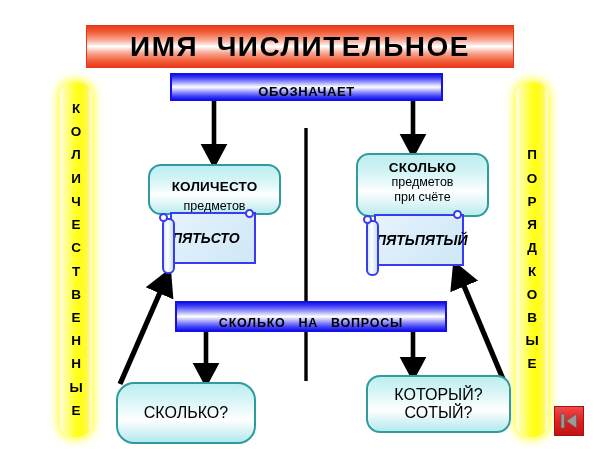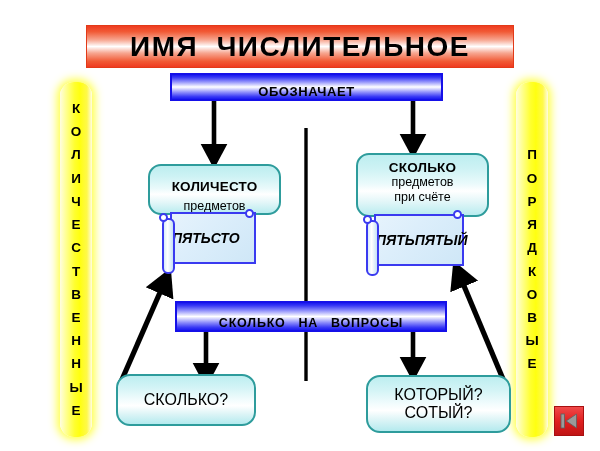--- a/index.html
+++ b/index.html
@@ -125,21 +125,21 @@
     align-items: center;
     justify-content: center;
     z-index: 5;
   }
   .answer-box .line {
     font-size: 16px;
     color: #000000;
     line-height: 1.12;
   }
   #box-skolko {
-    left: 116px; top: 374px; width: 140px; height: 52px;
+    left: 116px; top: 382px; width: 140px; height: 62px; border-radius: 18px;
   }
   #box-kotoryi {
     left: 366px; top: 375px; width: 145px; height: 58px;
   }
 
   
   .scroll {
     position: absolute;
     z-index: 7;
   }

